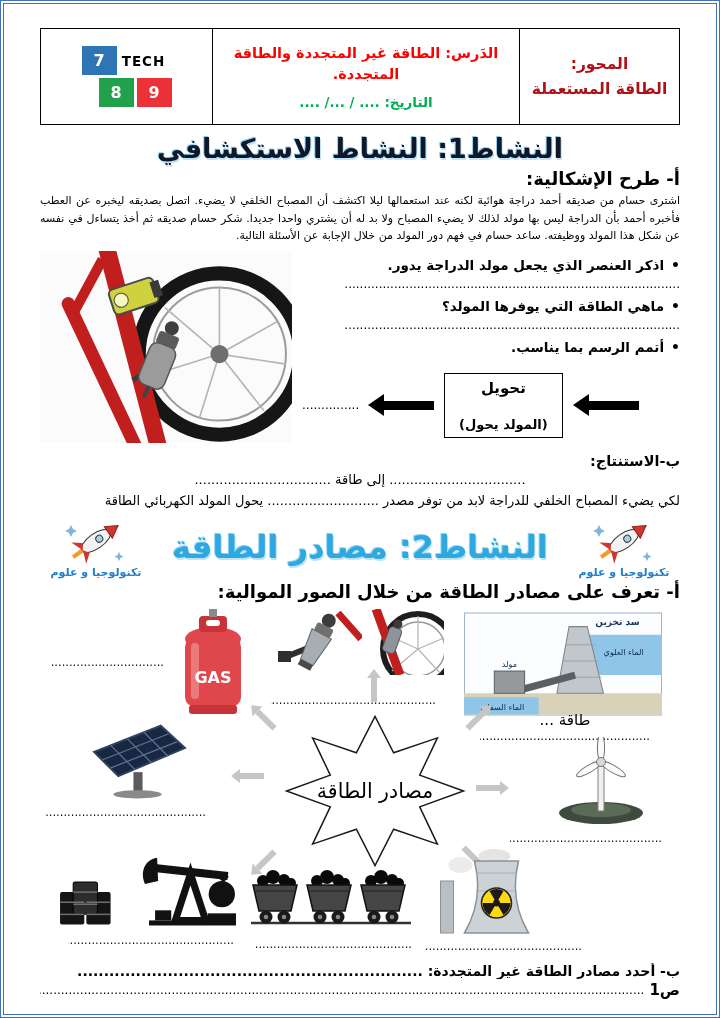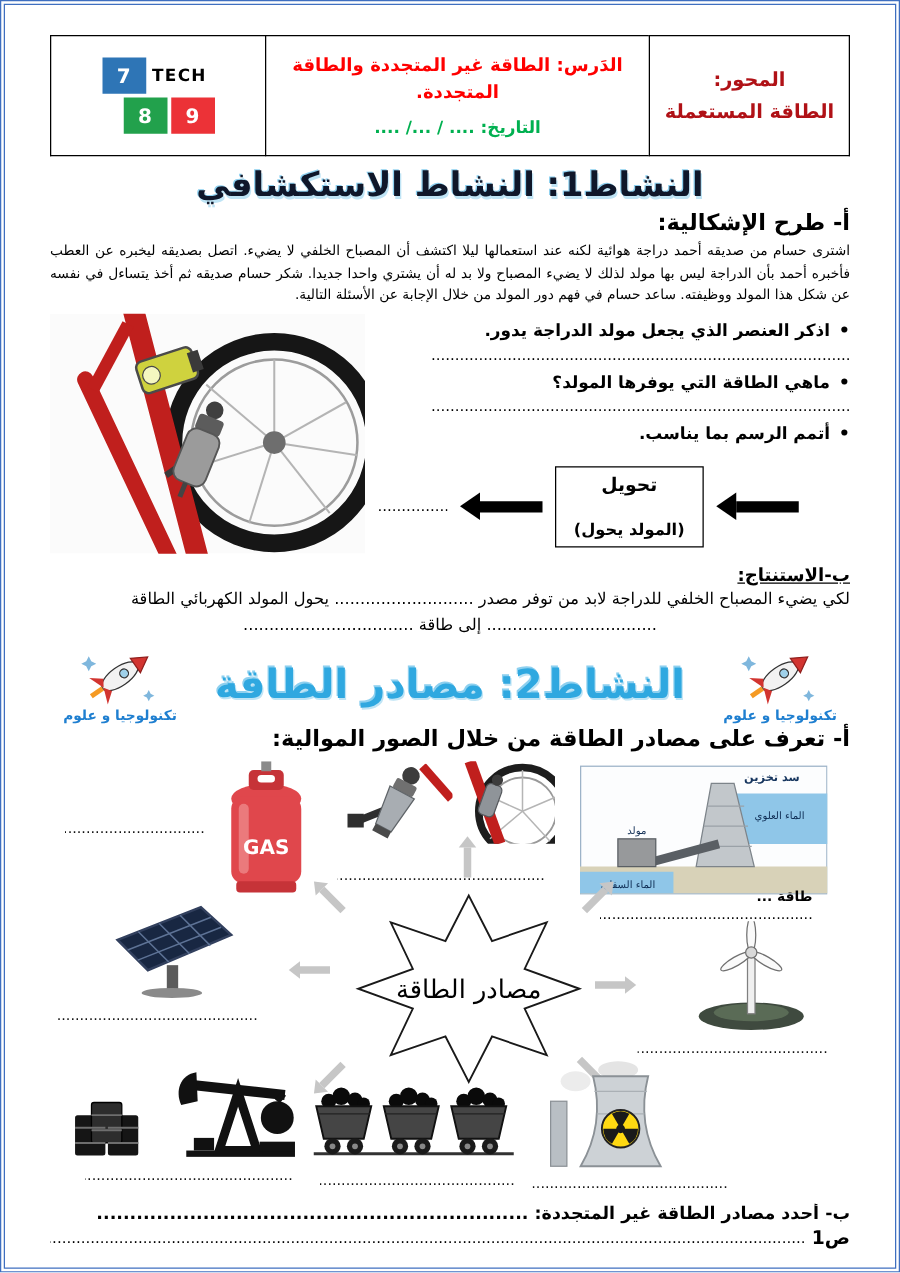--- a/index.html
+++ b/index.html
@@ -52,39 +52,39 @@
 
   .transform-row { direction:ltr; display:flex; align-items:center; gap:10px; margin-top:18px; }
   .t-dots { width:56px; overflow:hidden; white-space:nowrap; font-size:12px; }
   .arrow-bar { position:relative; width:50px; height:9px; background:#000; margin-left:16px; flex:none; }
   .arrow-bar::before { content:""; position:absolute; left:-16px; top:-7px; width:0; height:0;
     border-top:11px solid transparent; border-bottom:11px solid transparent; border-right:16px solid #000; }
   .t-box { border:1.6px solid #000; padding:5px 14px; text-align:center; background:#fff; flex:none; }
   .t-box .l1 { font-weight:bold; font-size:15px; }
   .t-box .l2 { font-weight:bold; font-size:13px; margin-top:20px; }
 
-  .concl-head { font-weight:bold; font-size:14.5px; margin-top:10px;text-decoration:underline; }
+  .concl-head { font-weight:bold; font-size:14.5px; margin-top:10px; }
   .concl-line { font-size:13px; line-height:1.65; white-space:nowrap; overflow:hidden; }
   .concl-center { text-align:center; }
 
   
   .act2-head { display:flex; justify-content:space-between; align-items:flex-start; margin-top:6px; }
   .badge { width:112px; text-align:center; flex:none; }
   .badge svg { width:66px; height:46px; display:block; margin:0 auto; }
   .badge-label { color:#1f7fd0; font-weight:bold; font-size:11px; margin-top:2px; }
   .act2-title { flex:1; text-align:center; color:#2fa8e0; font-size:32px; font-weight:bold; padding-top:10px;
     text-shadow:1px 2px 0 #bfe4f5, -1px -1px 0 #8ed0ef; letter-spacing:1px; }
 
   
   .img-board { position:relative; height:352px; margin-top:2px; }
   .board-item { position:absolute; }
   .board-item svg { display:block; width:100%; height:100%; }
   .blank { position:absolute; overflow:hidden; white-space:nowrap; font-size:11.5px; height:15px; line-height:15px; color:#111; }
   .dam-caption { position:absolute; left:440px; top:106px; width:170px; }
-  .dam-energy { font-size:11px; font-weight:bold; }
+  .dam-energy { font-size:15px; font-weight:normal;text-align:center; }
   .dam-blank { overflow:hidden; white-space:nowrap; font-size:11.5px; height:14px; line-height:14px; }
 
   .g-arrow { position:absolute; width:24px; height:6px; background:#c6c6c6; }
   .g-arrow::after { content:""; position:absolute; right:-9px; top:-4px; width:0; height:0;
     border-top:7px solid transparent; border-bottom:7px solid transparent; border-left:9px solid #c6c6c6; }
 
   
   .secb { display:block; font-weight:bold; font-size:14px; margin-top:6px; white-space:nowrap; overflow:hidden; }
   .foot-row { display:flex; align-items:center; gap:5px; margin-top:2px; }
   .page-num { font-weight:bold; font-size:15px; flex:none; }
@@ -182,22 +182,22 @@
           <circle cx="118" cy="74" r="7" fill="#3f3f3f"></circle>
           <rect x="108" y="80" width="21" height="13" rx="3" fill="#5c5c5c"></rect>
           <rect x="105" y="92" width="27" height="44" rx="8" fill="#9b9b9b" stroke="#565656" stroke-width="1.5"></rect>
           <line x1="118" y1="136" x2="118" y2="148" stroke="#444" stroke-width="4"></line>
         </g>
       </svg>
     </div>
   </div>
 
   <div class="concl-head">ب-الاستنتاج:</div>
+  <p class="concl-line concl-center">................................. إلى طاقة .................................</p>
   <p class="concl-line">لكي يضيء المصباح الخلفي للدراجة لابد من توفر مصدر ........................... يحول المولد الكهربائي الطاقة</p>
-  <p class="concl-line concl-center">................................. إلى طاقة .................................</p>
 
   <div class="act2-head">
     <div class="badge">
       <svg viewBox="0 0 66 46">
         <g transform="rotate(-35 33 23)">
           <ellipse cx="33" cy="23" rx="17" ry="7.5" fill="#f2f2f2" stroke="#333"></ellipse>
           <path d="M48,16 L60,23 L48,30 Z" fill="#d23430" stroke="#8f1e1c"></path>
           <circle cx="37" cy="23" r="3.5" fill="#9fd1ea" stroke="#333"></circle>
           <path d="M21,17 L12,10 L17,23 Z" fill="#d23430"></path>
           <path d="M21,29 L12,36 L17,23 Z" fill="#d23430"></path>

